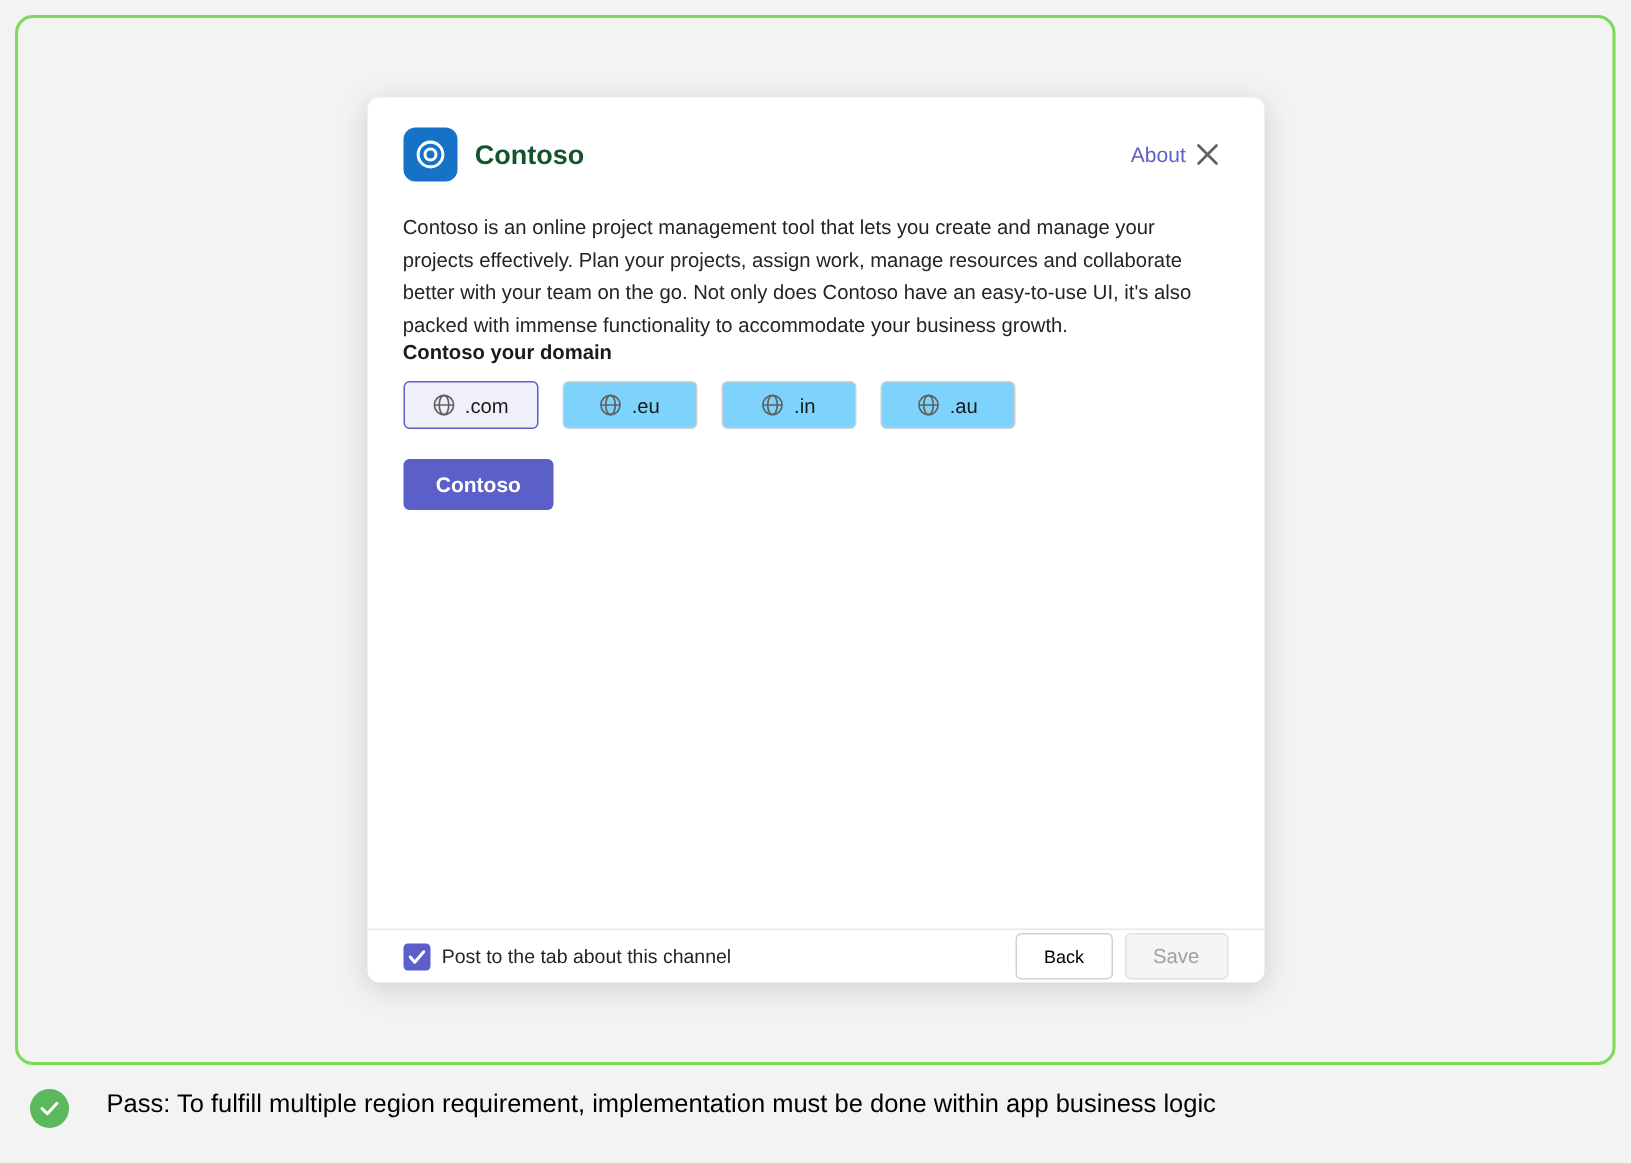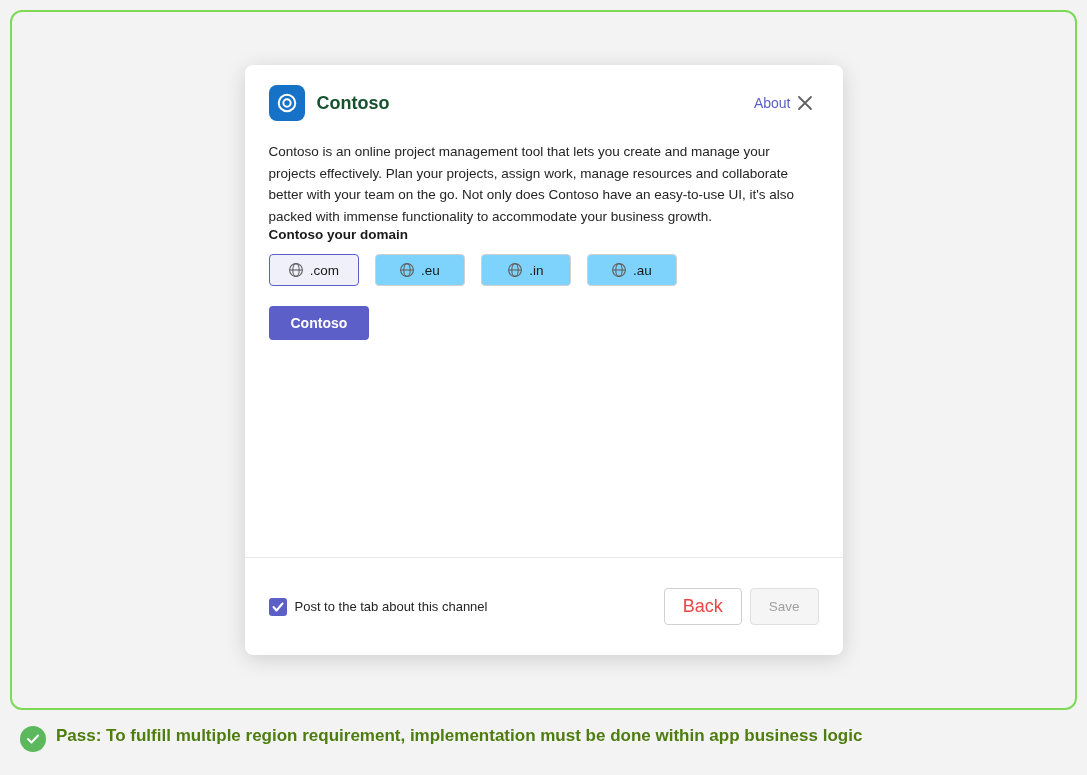--- a/index.html
+++ b/index.html
@@ -151,21 +151,21 @@
       border: none;
       border-radius: 4px;
       padding: 9px 22px;
       font-size: 14px;
       font-weight: 600;
       cursor: pointer;
     }
 
     .dialog-footer {
       display: flex;
-      padding: 30px 24px;
+      padding: 2px 24px;
       border-top: 1px solid #e8e8e8;
     }
 
     .checkbox-area {
       display: flex;
       align-items: center;
       flex: 1;
       gap: 8px;
     }
 
@@ -191,25 +191,25 @@
       color: #242424;
     }
 
     .footer-buttons {
       display: flex;
       gap: 8px;
     }
 
     .back-btn {
       background: #ffffff;
-      color: #ef4444;
+      color: #000000;
       border: 1.5px solid #d1d1d1;
       border-radius: 4px;
       padding: 7px 18px;
-      font-size: 18px;
+      font-size: 12px;
       cursor: pointer;
       margin-left: 36px;
     }
 
     .save-btn {
       background: #f5f5f5;
       color: #a0a0a0;
       border: 1.5px solid #e0e0e0;
       border-radius: 4px;
       padding: 7px 18px;
@@ -238,23 +238,24 @@
       margin-top: 2px;
     }
 
     .pass-icon svg {
       width: 14px;
       height: 14px;
     }
 
     .pass-text {
       font-size: 17px;
-      font-weight: 700;
-      color: #4d7c0f;
+      font-weight: 400;
+      color: #000000;
       line-height: 1.4;
+      margin-left: 15px;
     }
   </style>
 </head>
 <body>
 
 <div class="outer-frame">
   <div class="dialog">
 
     <div class="dialog-header">
       <div class="app-logo">

